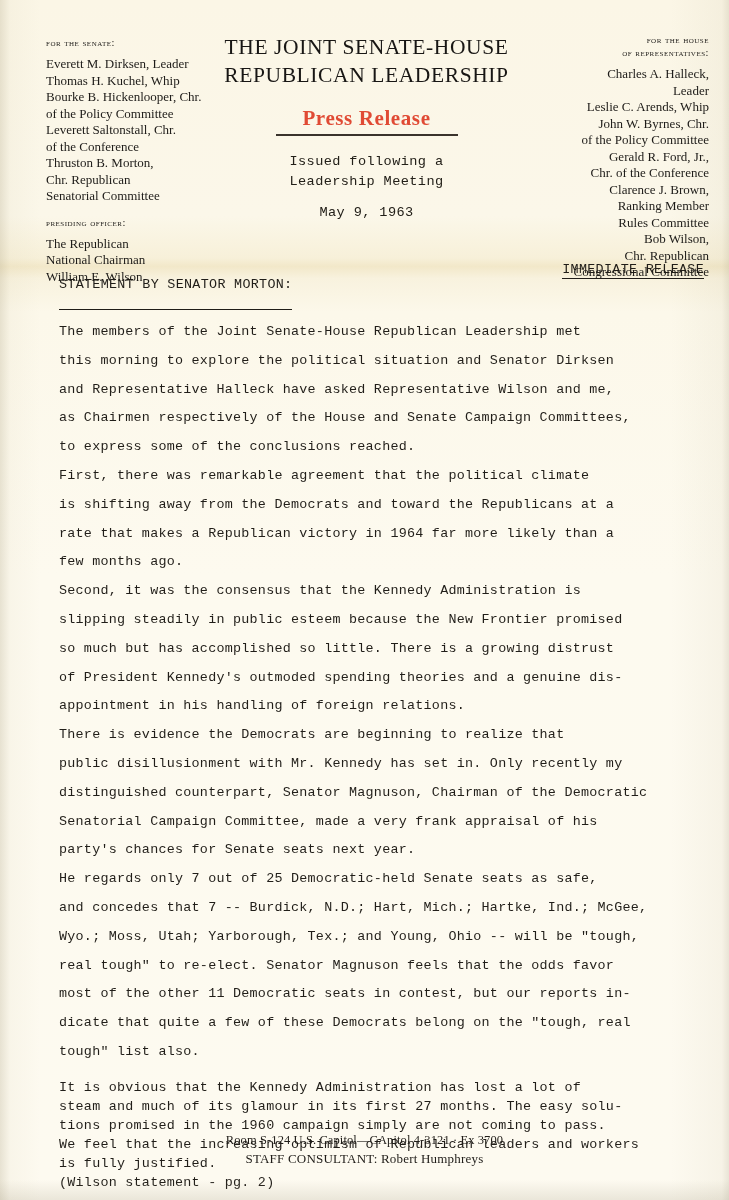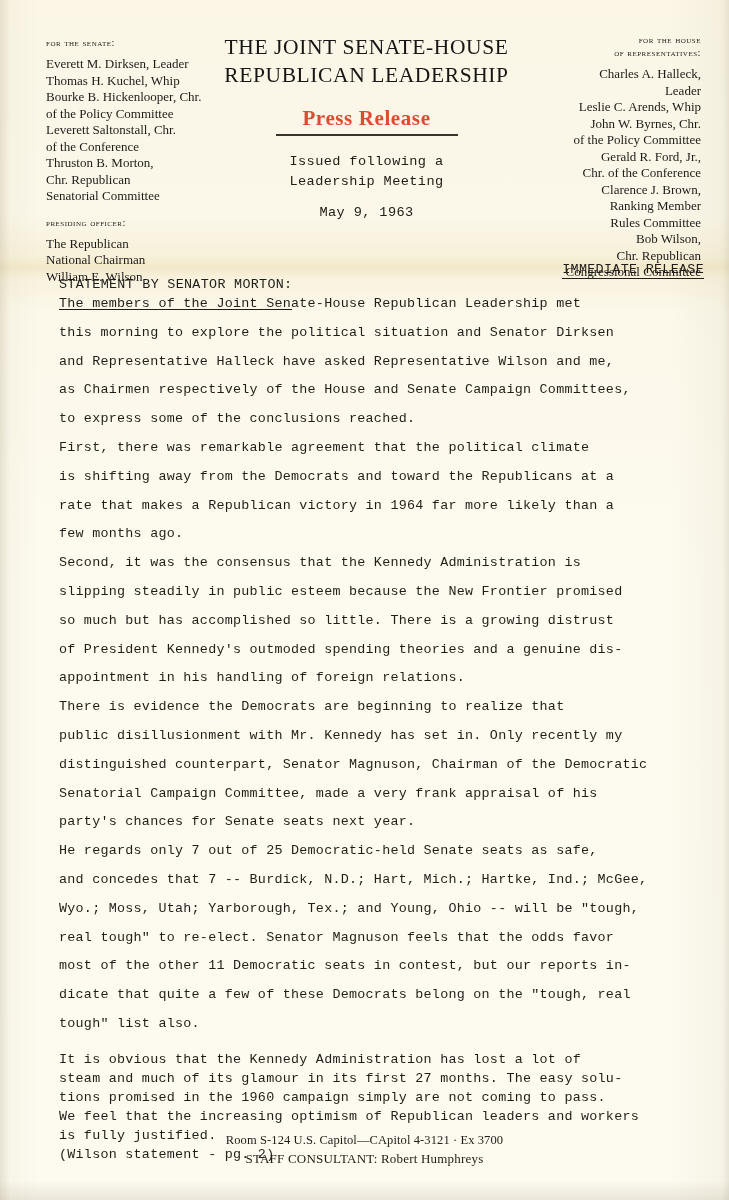--- a/index.html
+++ b/index.html
@@ -44,21 +44,21 @@
     content: "";
     position: absolute;
     left: 0; right: 0; top: 1180px; height: 20px;
     background: linear-gradient(180deg, rgba(255,255,255,0), rgba(150,140,115,0.18));
     pointer-events: none;
   }
 
   
   .letterhead {
     position: absolute;
-    left: 0; right: 8px; top: 0;
+    left: 0; right: 0; top: 0;
     height: 262px;
   }
   .col-senate {
     position: absolute;
     left: 46px;
     top: 36px;
     width: 190px;
     text-align: left;
   }
   .col-house {
@@ -149,21 +149,21 @@
     font-family: "Liberation Mono", monospace;
     font-size: 13.4px;
     letter-spacing: 0.3px;
     color: #201d18;
     border-bottom: 1.6px solid #201d18;
     padding-bottom: 17px;
   }
   .body {
     position: absolute;
     left: 59px;
-    top: 290px;
+    top: 318px;
     width: 625px;
     font-family: "Liberation Mono", monospace;
     font-size: 13.4px;
     letter-spacing: 0.25px;
     color: #211e19;
   }
   .para {
     line-height: 28.8px;
     margin: 0 0 0 0;
     white-space: pre-line;

